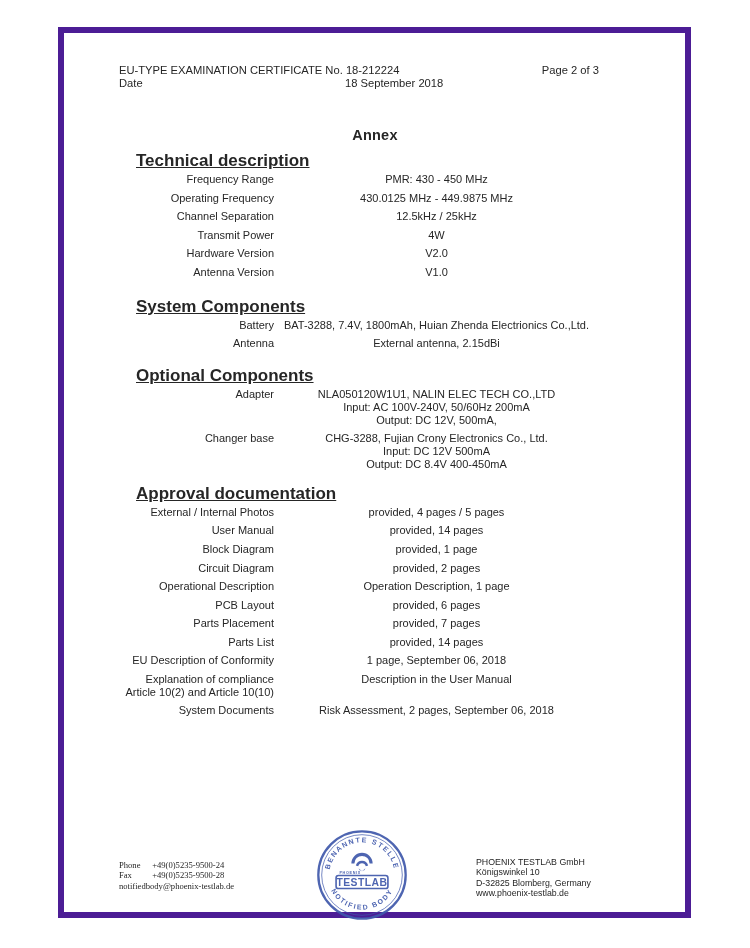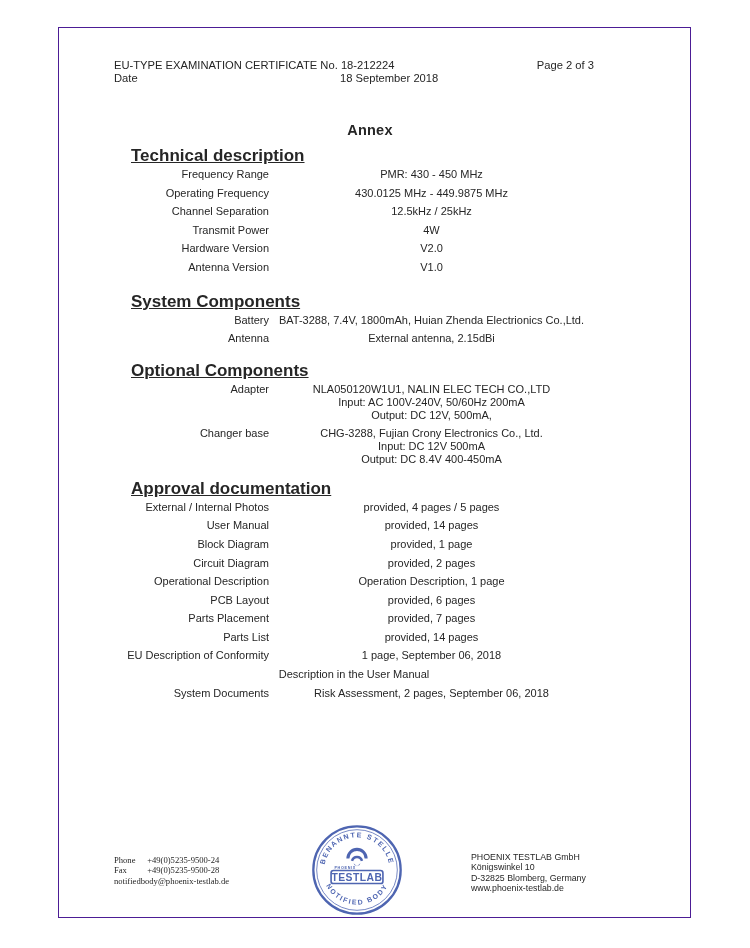--- a/index.html
+++ b/index.html
@@ -7,21 +7,21 @@
     width:750px; height:948px; overflow:hidden;
     background:#ffffff;
     font-family:"Liberation Sans", sans-serif;
     color:#262626;
     position:relative;
   }
   .sheet {
     position:absolute; left:58px; top:27px;
     width:633px; height:891px;
     background:#ffffff;
-    border:1px solid #4c1d95;
+    border:6px solid #4c1d95;
     box-sizing:border-box;
   }
   
   .header { position:absolute; left:55px; top:31px; width:480px; font-size:11.2px; line-height:13px; }
   .hrow1 { display:flex; justify-content:space-between; }
   .hrow2 { position:relative; height:13px; }
   .date-value { position:absolute; left:226px; top:0; }
   
   .annex-title { position:absolute; left:55px; top:78px; width:480px; margin:16px; text-align:center; font-size:14.5px; font-weight:bold; letter-spacing:.2px; }
   
@@ -170,20 +170,22 @@
       <div class="cell label">Parts List</div>
       <div class="cell value">provided, 14 pages</div>
     </div>
 
     <div class="row">
       <div class="cell label">EU Description of Conformity</div>
       <div class="cell value">1 page, September 06, 2018</div>
     </div>
 
     <div class="row">
+      <div class="cell label">Explanation of compliance
+Article 10(2) and Article 10(10)</div>
       <div class="cell value">Description in the User Manual</div>
     </div>
 
     <div class="row">
       <div class="cell label">System Documents</div>
       <div class="cell value">Risk Assessment, 2 pages, September 06, 2018</div>
     </div>
   </div>
     </section>
   </div>

